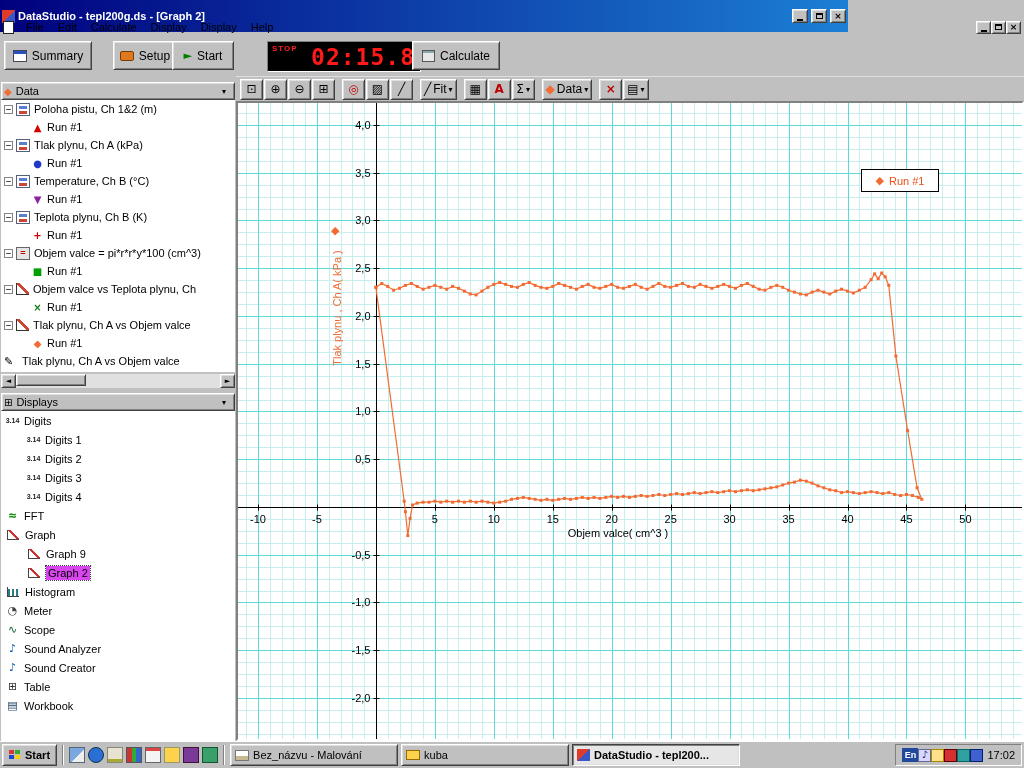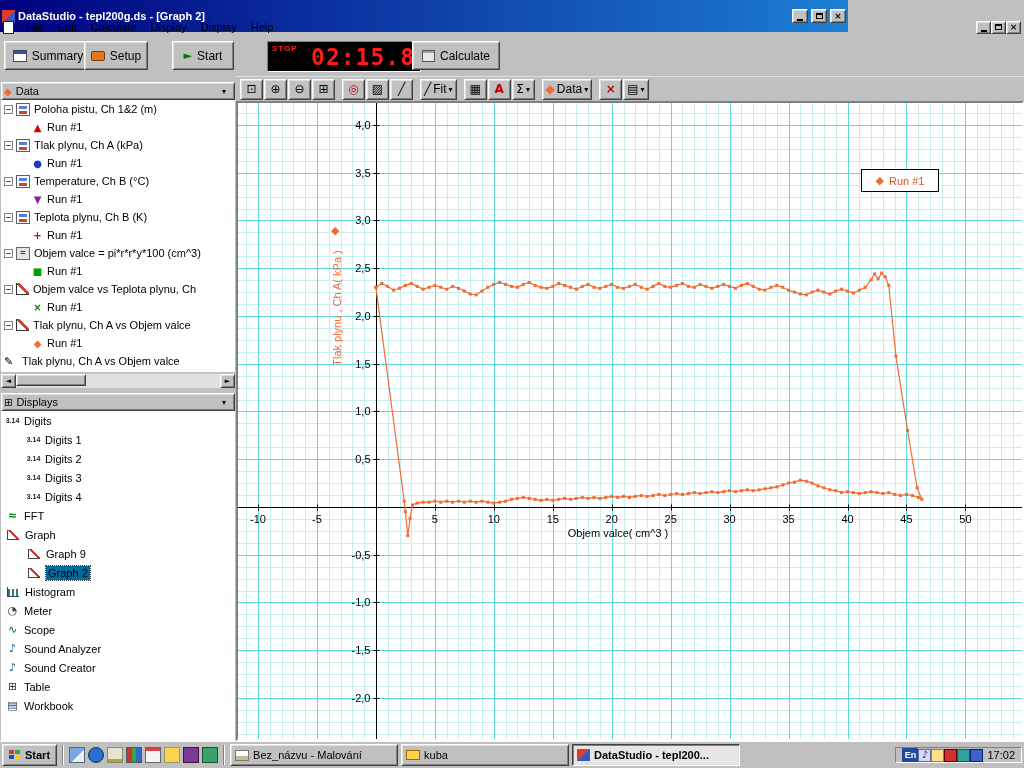--- a/index.html
+++ b/index.html
@@ -28,21 +28,21 @@
   .doc-icon { width:11px; height:13px; background:#fff; border:1px solid #222; margin-right:5px; flex:none; }
   .menu-item { padding:2px 7px; }
   #menubar .spacer { flex:1; }
   #menubar .wbtn { width:15px; height:13px; }
 
   
   #toolband { position:absolute; left:0; top:36px; width:1024px; height:40px; background:#c0c0c0; }
   .tbtn { position:absolute; top:5px; height:29px; display:flex; align-items:center; justify-content:center;
           gap:5px; font-size:12px; padding:0 6px; }
   #btn-summary { left:4px;   width:88px; }
-  #btn-setup   { left:84px; width:64px; }
+  #btn-setup   { left:113px; width:64px; }
   #btn-start   { left:172px; width:62px; }
   #btn-calc    { left:412px; width:88px; }
   .ic-summary { width:14px; height:12px; background:#fff; border:1px solid #445; box-shadow:inset 0 3px 0 #2a52be; flex:none; }
   .ic-setup   { width:14px; height:10px; background:#e07820; border:1px solid #7c3c00; border-radius:2px; flex:none; }
   .ic-play    { color:#007d00; font-size:11px; }
   .ic-calc    { width:13px; height:12px; background:#e8e8e8; border:1px solid #555; box-shadow:inset 0 2px 0 #8aa; flex:none; }
   #timer { position:absolute; left:267px; top:5px; width:154px; height:31px; background:#000;
            border:1px solid; border-color:#808080 #fff #fff #808080; }
   #timer .stop { position:absolute; left:4px; top:2px; font-size:8px; font-weight:bold; color:#ff2020; letter-spacing:1px; }
   #timer .val  { position:absolute; right:5px; top:2px; color:#ff1a1a; letter-spacing:1px;
@@ -97,21 +97,21 @@
   .dicon.fft { color:#008800; font-weight:bold; }
   .dicon.meter{color:#444} .dicon.scope{color:#0a6a3a} .dicon.sound{color:#1060b0}
   .dicon.table{color:#333} .dicon.wb{color:#246}
   .iconbox { width:12px; height:10px; flex:none; margin:0 6px 0 3px; }
   .iconbox.graph { border-left:1px solid #444; border-bottom:1px solid #444;
                    background:linear-gradient(45deg,transparent 42%,#cc3333 42%,#cc3333 56%,transparent 56%); }
   .iconbox.hist { border-left:1px solid #444; border-bottom:1px solid #444;
                   background:repeating-linear-gradient(90deg,#2a7a8a 0 2px,transparent 2px 4px);
                   background-size:10px 7px; background-position:0 100%; background-repeat:no-repeat; }
   .trow.dchild { padding-left:24px; }
-  .sel { background:#0369a1; outline:1px dotted #404040; padding:1px 2px; }
+  .sel { background:#d946ef; outline:1px dotted #404040; padding:1px 2px; }
 
   
   #graph { position:absolute; left:236px; top:101px; width:788px; height:640px; background:#fff;
            border-top:2px solid #808080; border-left:2px solid #808080;
            border-bottom:2px solid #fff; border-right:2px solid #fff; }
   #plot-svg { position:absolute; left:0; top:0; }
   #xlabel { position:absolute; left:280px; top:424px; width:200px; text-align:center; font-size:11px; }
   #ylabel { position:absolute; left:-10px; top:198px; width:220px; height:14px; text-align:center;
             font-size:11px; color:#f26b32; transform:rotate(-90deg); }
   #ylabel-marker { position:absolute; left:93px; top:121px; color:#f26b32; font-size:11px;
@@ -141,21 +141,21 @@
   .ql8{background:#3aa06a;border:1px solid #153;}
   .tb-divider { width:2px; height:20px; border-left:1px solid #808080; border-right:1px solid #fff; margin:0 2px; flex:none; }
   .task-btn { height:22px; width:168px; display:flex; align-items:center; gap:4px; padding:0 4px;
               font-size:11px; overflow:hidden; white-space:nowrap; flex:none; }
   .task-btn.pressed { border-color:#404040 #fff #fff #404040;
                       box-shadow:inset 1px 1px 0 #808080, inset -1px -1px 0 #dfdfdf;
                       background:#e6e6e6; font-weight:bold; }
   .icon-paint  { width:14px; height:11px; background:#fff; border:1px solid #777; box-shadow:inset 0 -4px 0 #c8b890; flex:none; }
   .icon-folder { width:14px; height:10px; background:#ffd24d; border:1px solid #9a6a00; flex:none; }
   .icon-ds     { width:13px; height:12px; background:linear-gradient(135deg,#e03a2a 50%,#3a57c8 50%); flex:none; }
-  #tray { margin-left:auto; height:16px; border:1px solid; border-color:#808080 #fff #fff #808080;
+  #tray { margin-left:auto; height:22px; border:1px solid; border-color:#808080 #fff #fff #808080;
           display:flex; align-items:center; gap:0; padding:0 6px; flex:none; }
   .lang { background:#234a9a; color:#fff; font-size:9px; font-weight:bold; width:16px; height:14px;
           display:flex; align-items:center; justify-content:center; flex:none; }
   .tray-ic { width:13px; height:13px; flex:none; display:flex; align-items:center; justify-content:center; font-size:10px; }
   .tr1{background:#d8d8ff;border:1px solid #669;color:#126;}
   .tr2{background:#ffe08a;border:1px solid #a80;}
   .tr3{background:#d43030;border:1px solid #600;}
   .tr4{background:#30a0a0;border:1px solid #066;}
   .tr5{background:#4060d0;border:1px solid #026;}
   #clock { padding-left:4px; }

